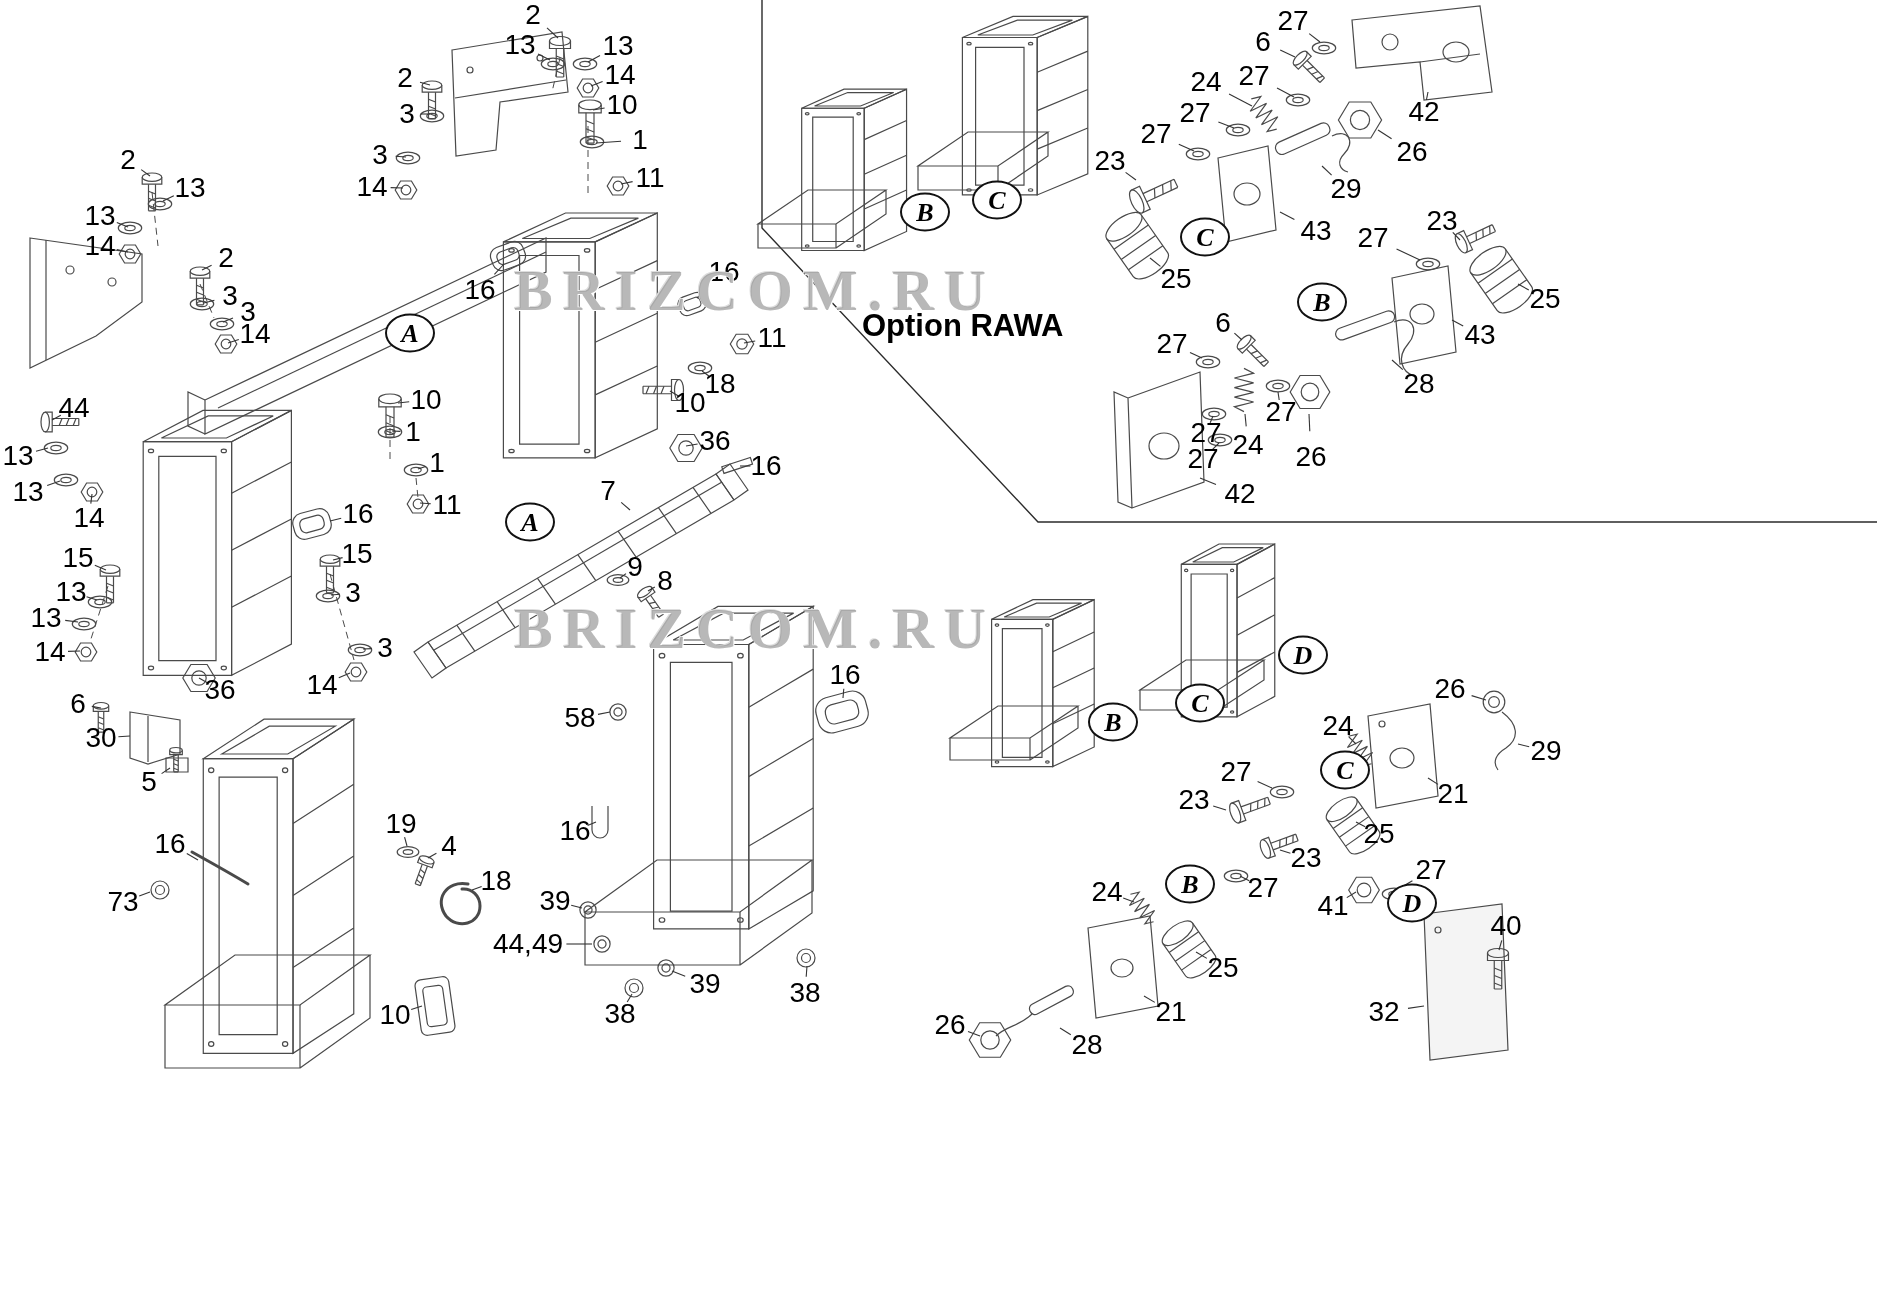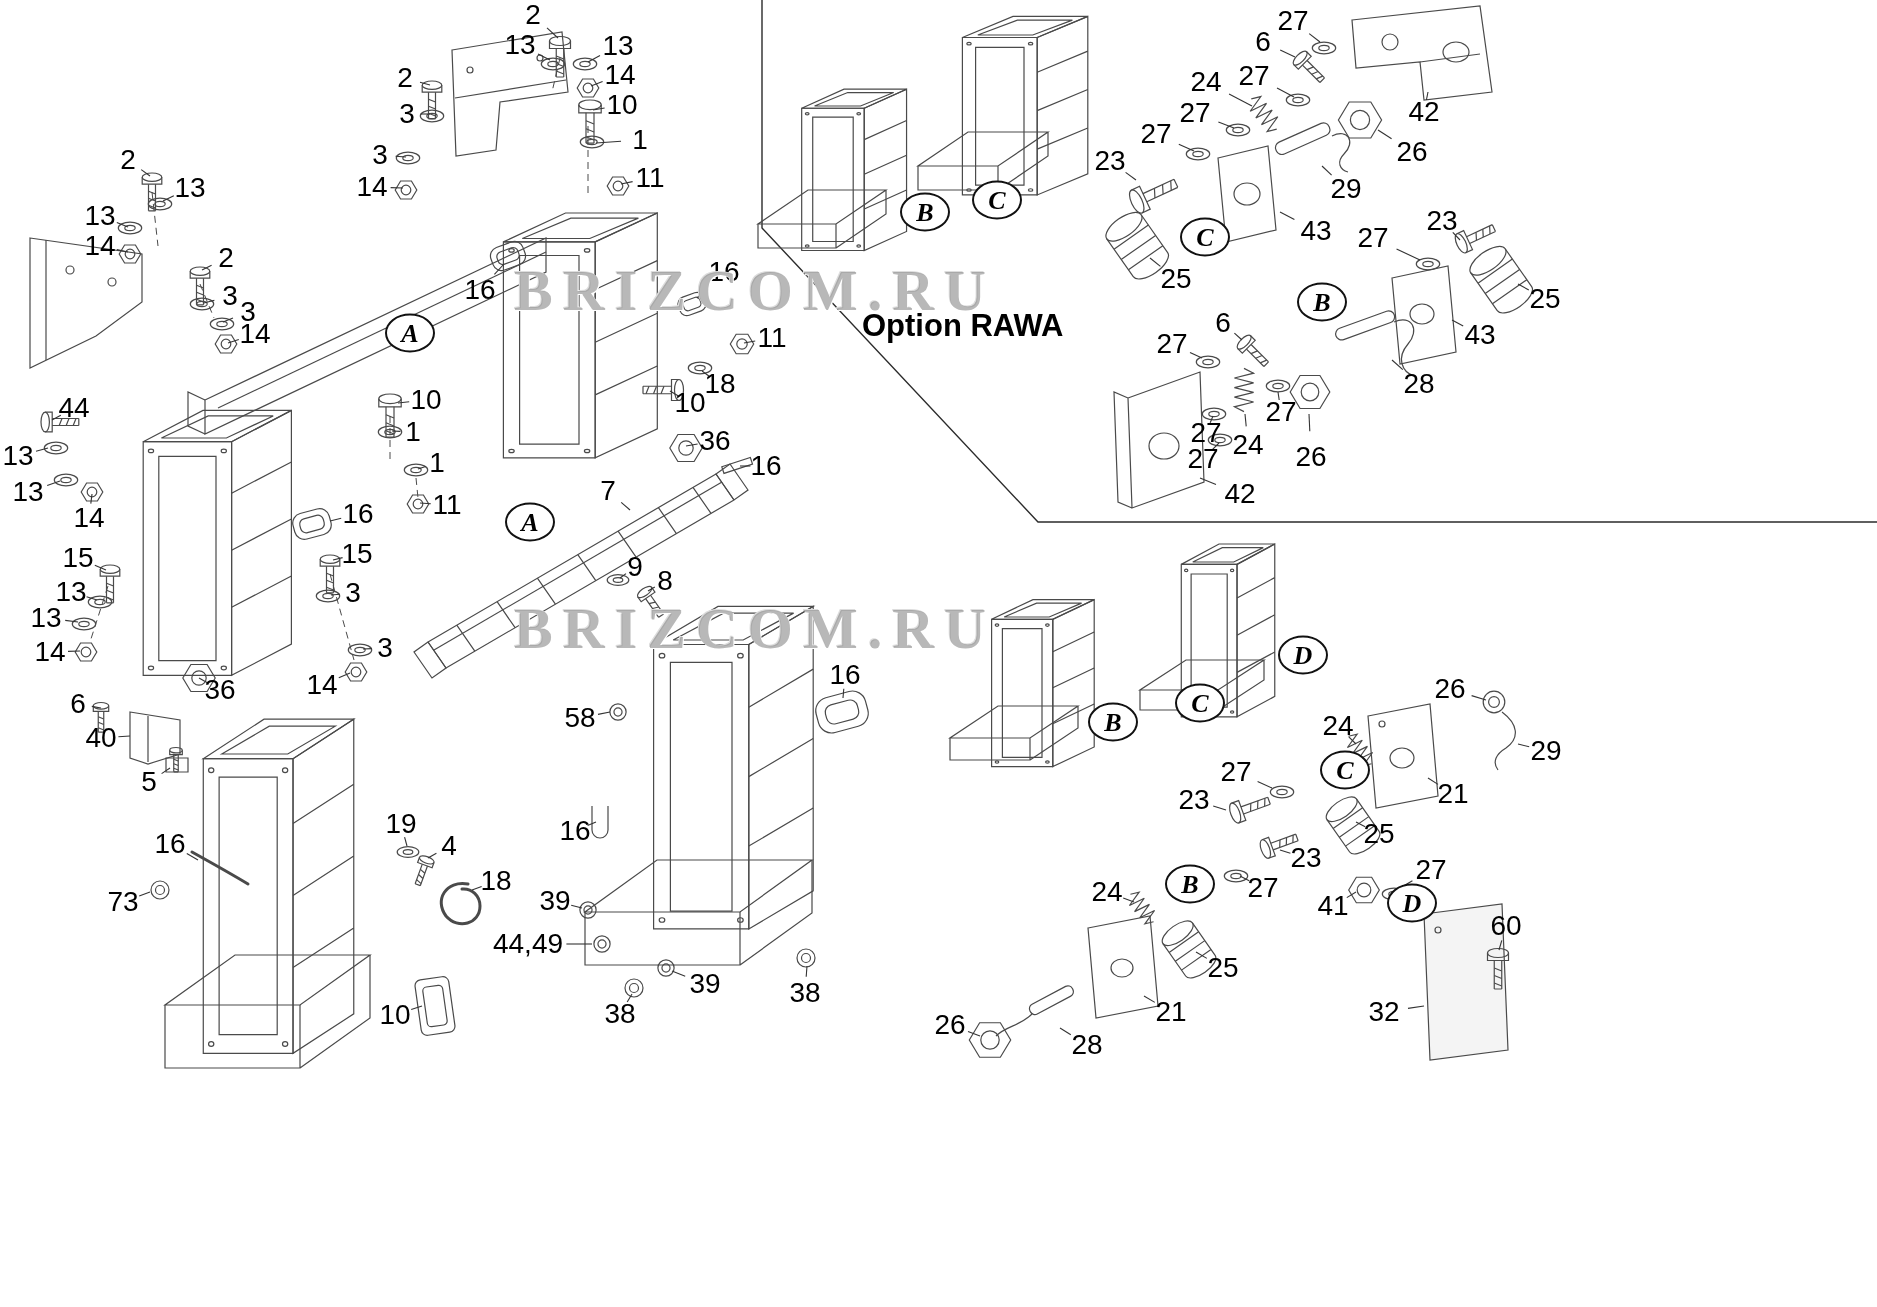--- a/index.html
+++ b/index.html
@@ -397,21 +397,21 @@
       <div class="part-label" style="left: 78px; top: 558px;">15</div>
       <div class="part-label" style="left: 71px; top: 592px;">13</div>
       <div class="part-label" style="left: 46px; top: 618px;">13</div>
       <div class="part-label" style="left: 50px; top: 652px;">14</div>
       <div class="part-label" style="left: 357px; top: 554px;">15</div>
       <div class="part-label" style="left: 353px; top: 593px;">3</div>
       <div class="part-label" style="left: 385px; top: 648px;">3</div>
       <div class="part-label" style="left: 322px; top: 685px;">14</div>
       <div class="part-label" style="left: 220px; top: 690px;">36</div>
       <div class="part-label" style="left: 78px; top: 704px;">6</div>
-      <div class="part-label" style="left: 101px; top: 738px;">40</div>
+      <div class="part-label" style="left: 101px; top: 738px;">30</div>
       <div class="part-label" style="left: 149px; top: 782px;">5</div>
       <div class="part-label" style="left: 170px; top: 844px;">16</div>
       <div class="part-label" style="left: 123px; top: 902px;">73</div>
       <div class="part-label" style="left: 401px; top: 824px;">19</div>
       <div class="part-label" style="left: 449px; top: 846px;">4</div>
       <div class="part-label" style="left: 496px; top: 881px;">18</div>
       <div class="part-label" style="left: 395px; top: 1015px;">10</div>
       <div class="part-label" style="left: 580px; top: 718px;">58</div>
       <div class="part-label" style="left: 845px; top: 675px;">16</div>
       <div class="part-label" style="left: 575px; top: 831px;">16</div>
@@ -450,21 +450,21 @@
       <div class="part-label" style="left: 1546px; top: 751px;">29</div>
       <div class="part-label" style="left: 1236px; top: 772px;">27</div>
       <div class="part-label" style="left: 1453px; top: 794px;">21</div>
       <div class="part-label" style="left: 1194px; top: 800px;">23</div>
       <div class="part-label" style="left: 1379px; top: 834px;">25</div>
       <div class="part-label" style="left: 1306px; top: 858px;">23</div>
       <div class="part-label" style="left: 1263px; top: 888px;">27</div>
       <div class="part-label" style="left: 1107px; top: 892px;">24</div>
       <div class="part-label" style="left: 1333px; top: 906px;">41</div>
       <div class="part-label" style="left: 1431px; top: 870px;">27</div>
-      <div class="part-label" style="left: 1506px; top: 926px;">60</div>
+      <div class="part-label" style="left: 1506px; top: 926px;">40</div>
       <div class="part-label" style="left: 1223px; top: 968px;">25</div>
       <div class="part-label" style="left: 1171px; top: 1012px;">21</div>
       <div class="part-label" style="left: 1384px; top: 1012px;">32</div>
       <div class="part-label" style="left: 950px; top: 1025px;">26</div>
       <div class="part-label" style="left: 1087px; top: 1045px;">28</div>
       <div class="ref-circle" style="left: 410px; top: 333px;">A</div>
       <div class="ref-circle" style="left: 530px; top: 522px;">A</div>
       <div class="ref-circle" style="left: 925px; top: 212px;">B</div>
       <div class="ref-circle" style="left: 997px; top: 200px;">C</div>
       <div class="ref-circle" style="left: 1205px; top: 237px;">C</div>

